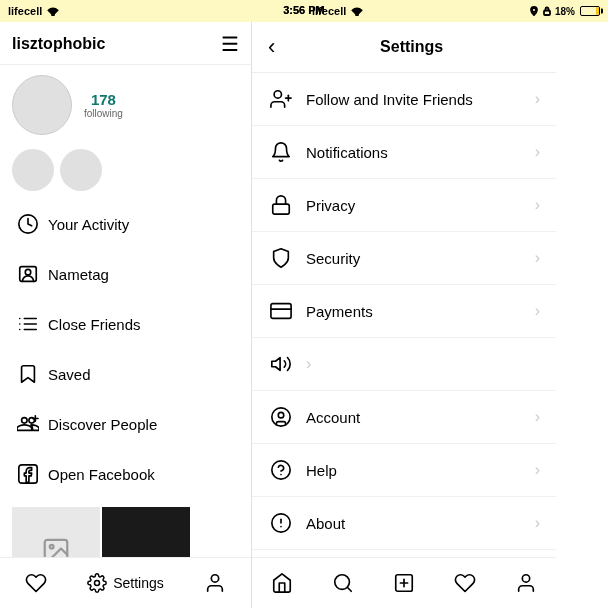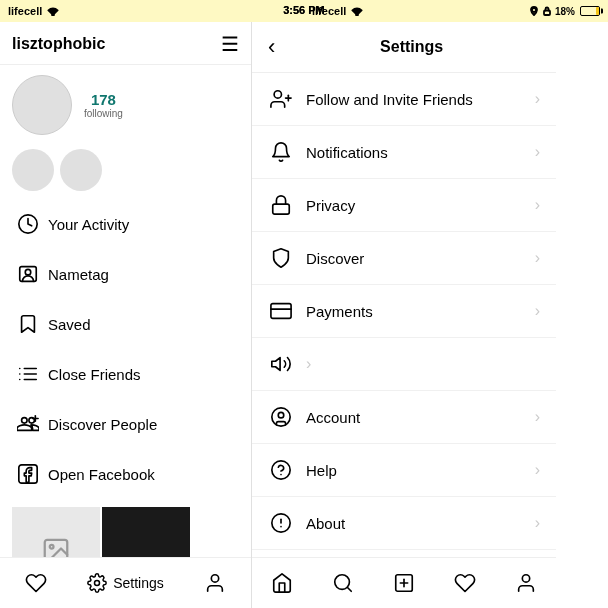--- a/index.html
+++ b/index.html
@@ -365,43 +365,43 @@
             <circle cx="12" cy="10" r="3"></circle>
             <path d="M6 20a6 6 0 0 1 12 0"></path>
           </svg>
         </div>
         <span class="menu-label">Nametag</span>
       </div>
 
       <div class="menu-item">
         <div class="menu-icon">
           <svg viewBox="0 0 24 24">
-            <path d="M19 21l-7-5-7 5V5a2 2 0 0 1 2-2h10a2 2 0 0 1 2 2z"></path>
-          </svg>
-        </div>
-        <span class="menu-label">Saved</span>
-      </div>
-
-      <div class="menu-item">
-        <div class="menu-icon">
-          <svg viewBox="0 0 24 24">
             <line x1="8" y1="6" x2="21" y2="6"></line>
             <line x1="8" y1="12" x2="21" y2="12"></line>
             <line x1="8" y1="18" x2="21" y2="18"></line>
             <line x1="3" y1="6" x2="3.01" y2="6"></line>
             <line x1="3" y1="12" x2="3.01" y2="12"></line>
             <line x1="3" y1="18" x2="3.01" y2="18"></line>
           </svg>
         </div>
         <span class="menu-label">Close Friends</span>
       </div>
 
       <div class="menu-item">
         <div class="menu-icon">
           <svg viewBox="0 0 24 24">
+            <path d="M19 21l-7-5-7 5V5a2 2 0 0 1 2-2h10a2 2 0 0 1 2 2z"></path>
+          </svg>
+        </div>
+        <span class="menu-label">Saved</span>
+      </div>
+
+      <div class="menu-item">
+        <div class="menu-icon">
+          <svg viewBox="0 0 24 24">
             <path d="M16 11c1.66 0 3-1.34 3-3s-1.34-3-3-3-3 1.34-3 3 1.34 3 3 3z"></path>
             <path d="M8 11c1.66 0 3-1.34 3-3S9.66 5 8 5 5 6.34 5 8s1.34 3 3 3z"></path>
             <path d="M8 13c-2.67 0-8 1.34-8 4v2h16v-2c0-2.66-5.33-4-8-4z"></path>
             <path d="M16 13c-.29 0-.62.02-.97.05C16.19 13.89 17 15.02 17 17v2h7v-2c0-2.66-5.33-4-8-4z"></path>
             <line x1="20" y1="3" x2="20" y2="9"></line>
             <line x1="17" y1="6" x2="23" y2="6"></line>
           </svg>
         </div>
         <span class="menu-label">Discover People</span>
       </div>
@@ -493,21 +493,21 @@
         <span class="settings-label">Privacy</span>
         <span class="settings-chevron">›</span>
       </div>
 
       <div class="settings-item">
         <div class="settings-icon">
           <svg viewBox="0 0 24 24">
             <path d="M12 22s8-4 8-10V5l-8-3-8 3v7c0 6 8 10 8 10z"></path>
           </svg>
         </div>
-        <span class="settings-label">Discover</span>
+        <span class="settings-label">Security</span>
         <span class="settings-chevron">›</span>
       </div>
 
       <div class="settings-item">
         <div class="settings-icon">
           <svg viewBox="0 0 24 24">
             <rect x="1" y="4" width="22" height="16" rx="2" ry="2"></rect>
             <line x1="1" y1="10" x2="23" y2="10"></line>
           </svg>
         </div>

